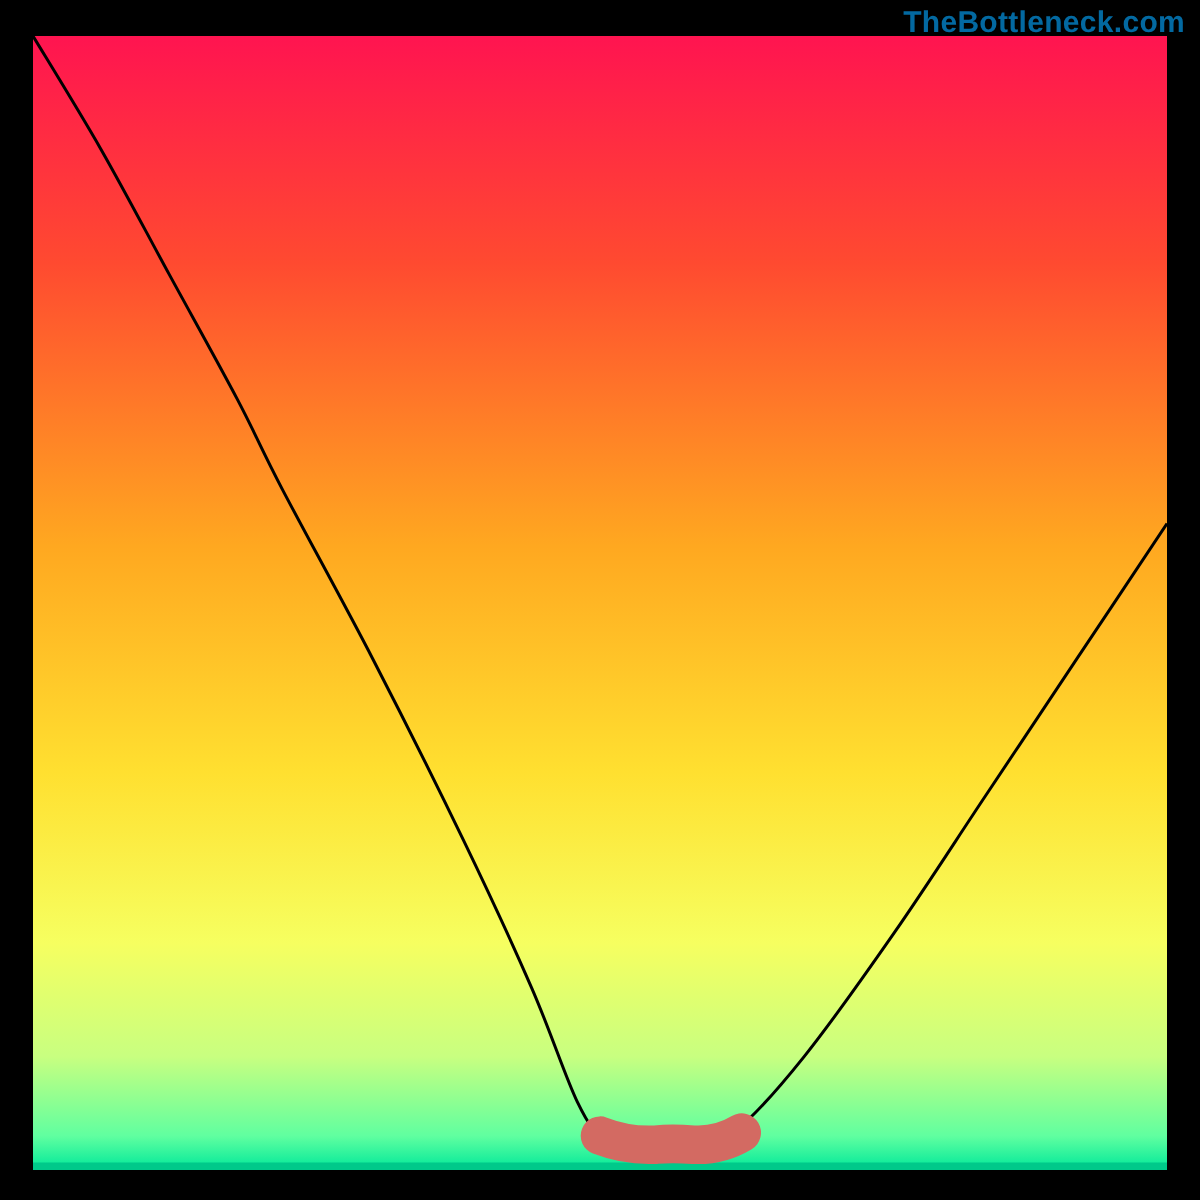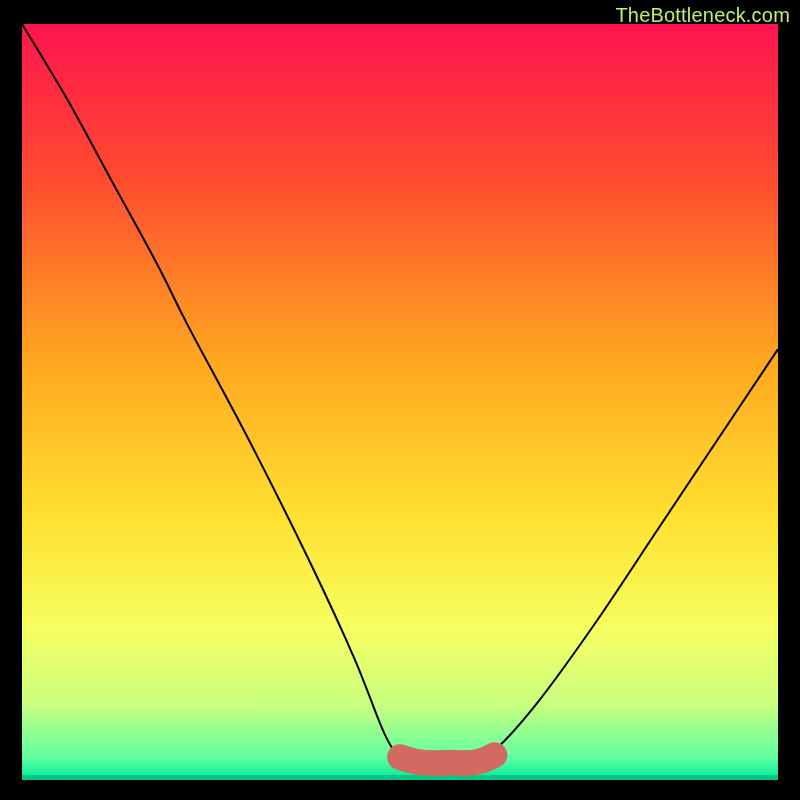--- a/index.html
+++ b/index.html
@@ -14,23 +14,23 @@
   .frame {
     position: relative;
     width: 800px;
     height: 800px;
     background: #000;
   }
   .watermark {
     position: absolute;
     top: 4px;
     right: 10px;
-    color: #bef264;
+    color: #0369a1;
     font-size: 20px;
-    font-weight: 400;
+    font-weight: 700;
     letter-spacing: 0.2px;
     z-index: 50;
     user-select: none;
   }
   .plot-area {
     position: absolute;
     left: 22px;
     top: 24px;
     width: 756px;
     height: 756px;

